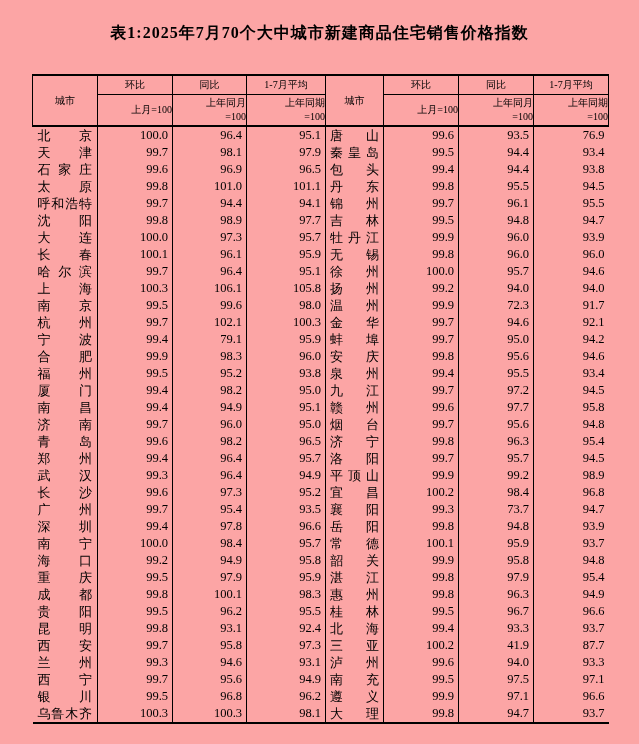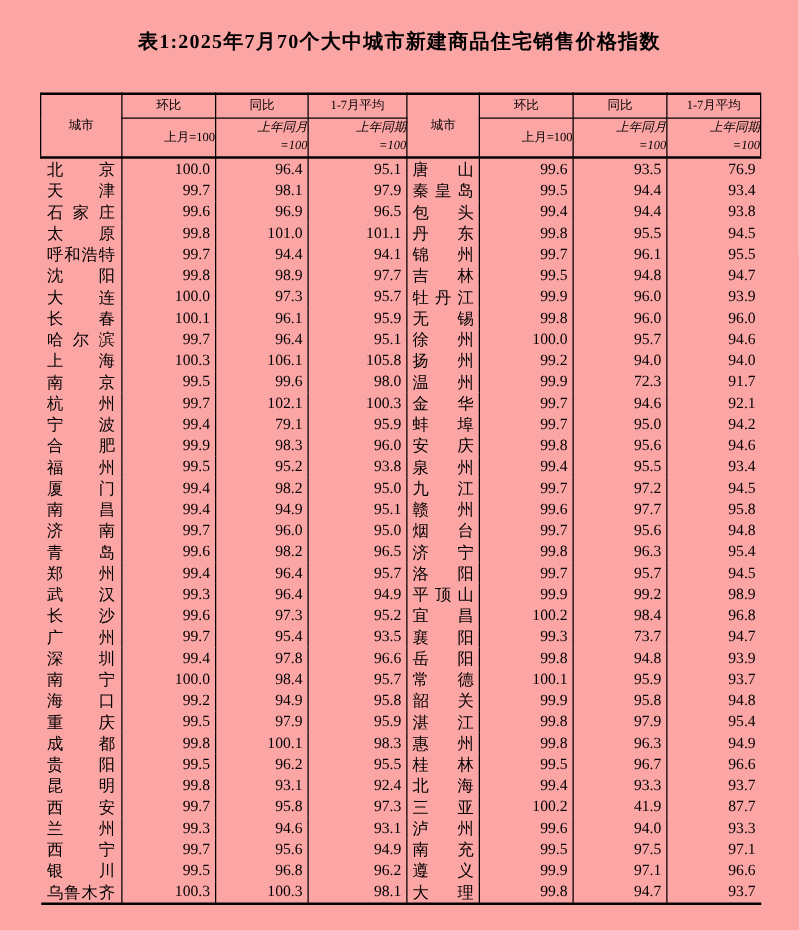--- a/index.html
+++ b/index.html
@@ -19,21 +19,21 @@
     border-collapse:collapse; table-layout:fixed;
     border-top:2px solid #000; border-bottom:2px solid #000;
   }
   thead { border-bottom:2px solid #000; }
   thead th {
     border:1px solid #000; font-weight:normal; font-size:10px;
     padding:0; text-align:center; vertical-align:middle;
   }
   tr.h1 th { height:18px; line-height:18px; }
   tr.h2 th { height:30px;text-align:right; }
-  th .hline { display:block; line-height:14px;font-style:italic; }
+  th .hline { display:block; line-height:14px; }
   tbody td {
     border-left:1px solid #000; border-right:1px solid #000;
     height:17px; padding:0; font-size:12.5px; line-height:17px;
     overflow:hidden;
   }
   tbody td.c0 { border-left:none; }
   tbody td.c7 { border-right:none; }
   td.val { text-align:right; padding-right:4px; }
   td.city { padding:0 5px; }
   td.cityR { padding:0 4px; }

